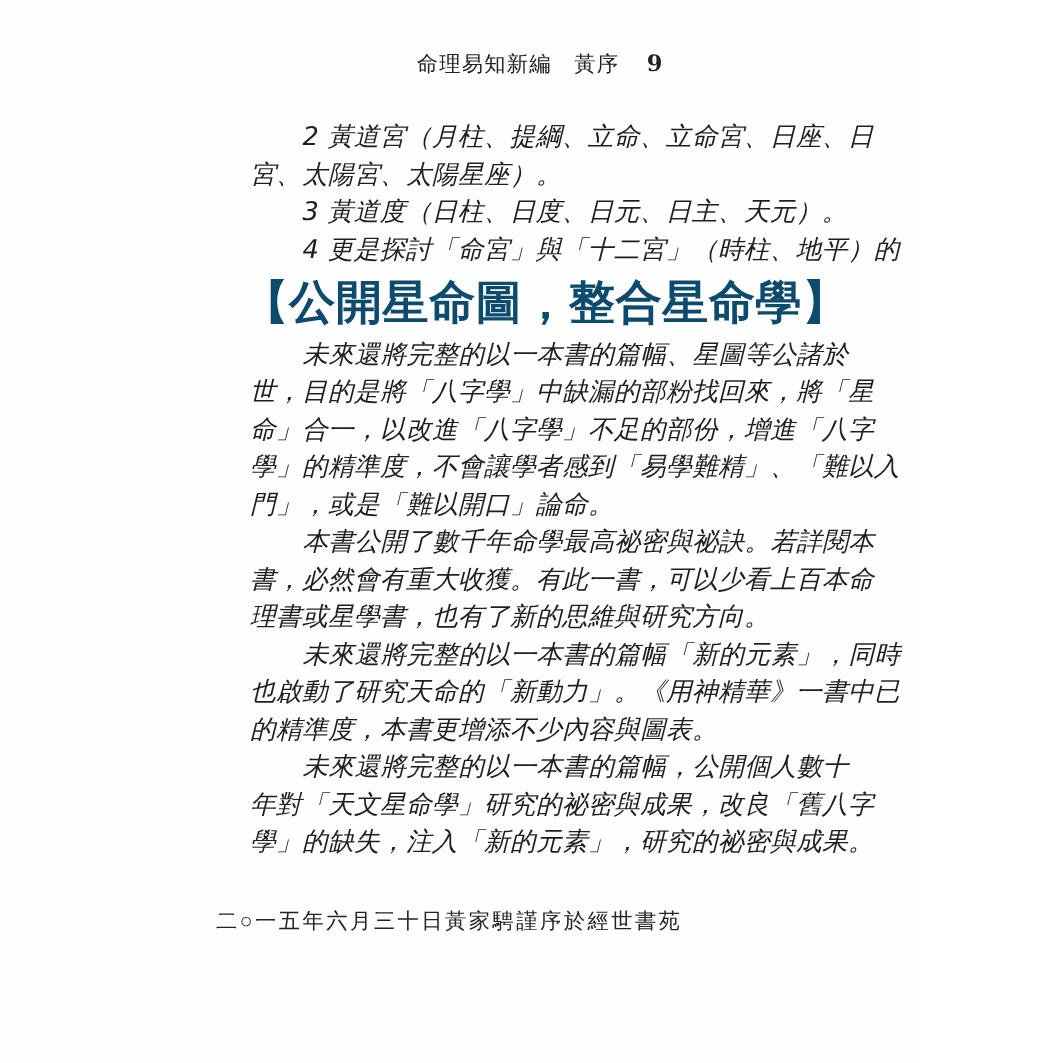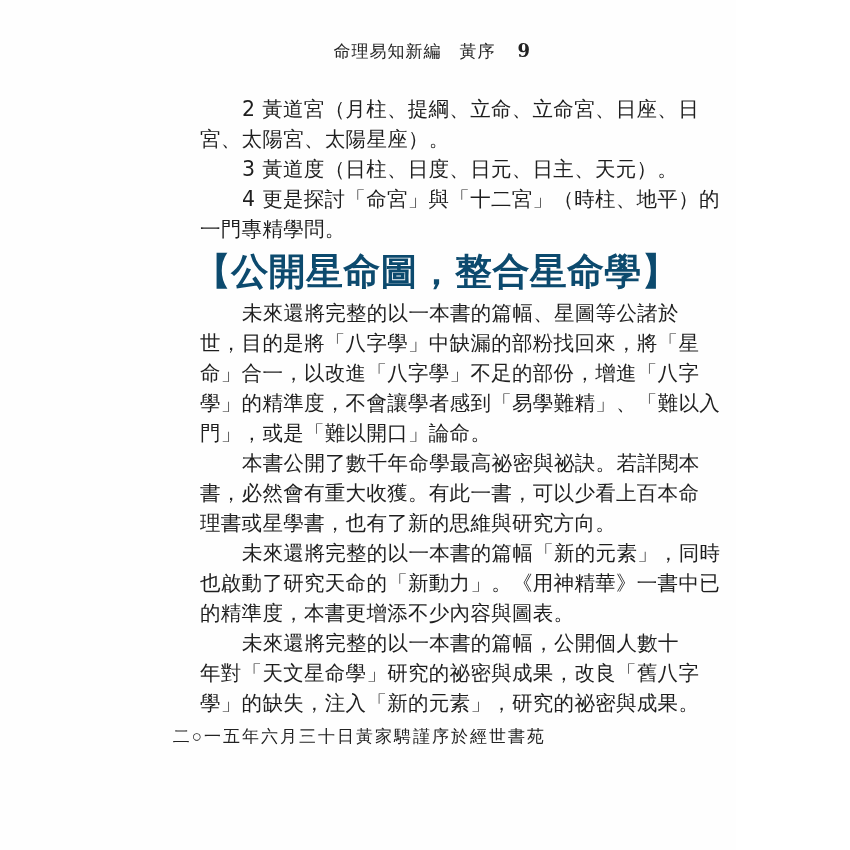--- a/index.html
+++ b/index.html
@@ -45,20 +45,21 @@
       width: 458px;
       font-family: "DejaVu Sans", "Liberation Sans", sans-serif;
       font-size: 20.5px;
       line-height: 30px;
       color: #1e1e1e;
       letter-spacing: 0.3px;
     }
     .line {
       white-space: nowrap;
       height: 30px;
+      font-style: italic;
     }
     .indent { padding-left: 42px; }
     .heading {
       font-family: "DejaVu Sans", "Liberation Sans", sans-serif;
       font-weight: bold;
       font-size: 37px;
       line-height: 40px;
       height: 40px;
       margin: 8px 0 6px -6px;
       white-space: nowrap;
@@ -92,21 +93,20 @@
       <div class="line indent">2 黃道宮（月柱、提綱、立命、立命宮、日座、日</div>
       <div class="line">宮、太陽宮、太陽星座）。</div>
     </div>
 
     <div>
       <div class="line indent">3 黃道度（日柱、日度、日元、日主、天元）。</div>
     </div>
 
     <div>
       <div class="line indent">4 更是探討「命宮」與「十二宮」（時柱、地平）的</div>
-      <div class="line">一門專精學問。</div>
     </div>
 
     <div class="heading">【公開星命圖，整合星命學】</div>
 
     <div>
       <div class="line indent">未來還將完整的以一本書的篇幅、星圖等公諸於</div>
       <div class="line">世，目的是將「八字學」中缺漏的部粉找回來，將「星</div>
       <div class="line">命」合一，以改進「八字學」不足的部份，增進「八字</div>
       <div class="line">學」的精準度，不會讓學者感到「易學難精」、「難以入</div>
       <div class="line">門」，或是「難以開口」論命。</div>

